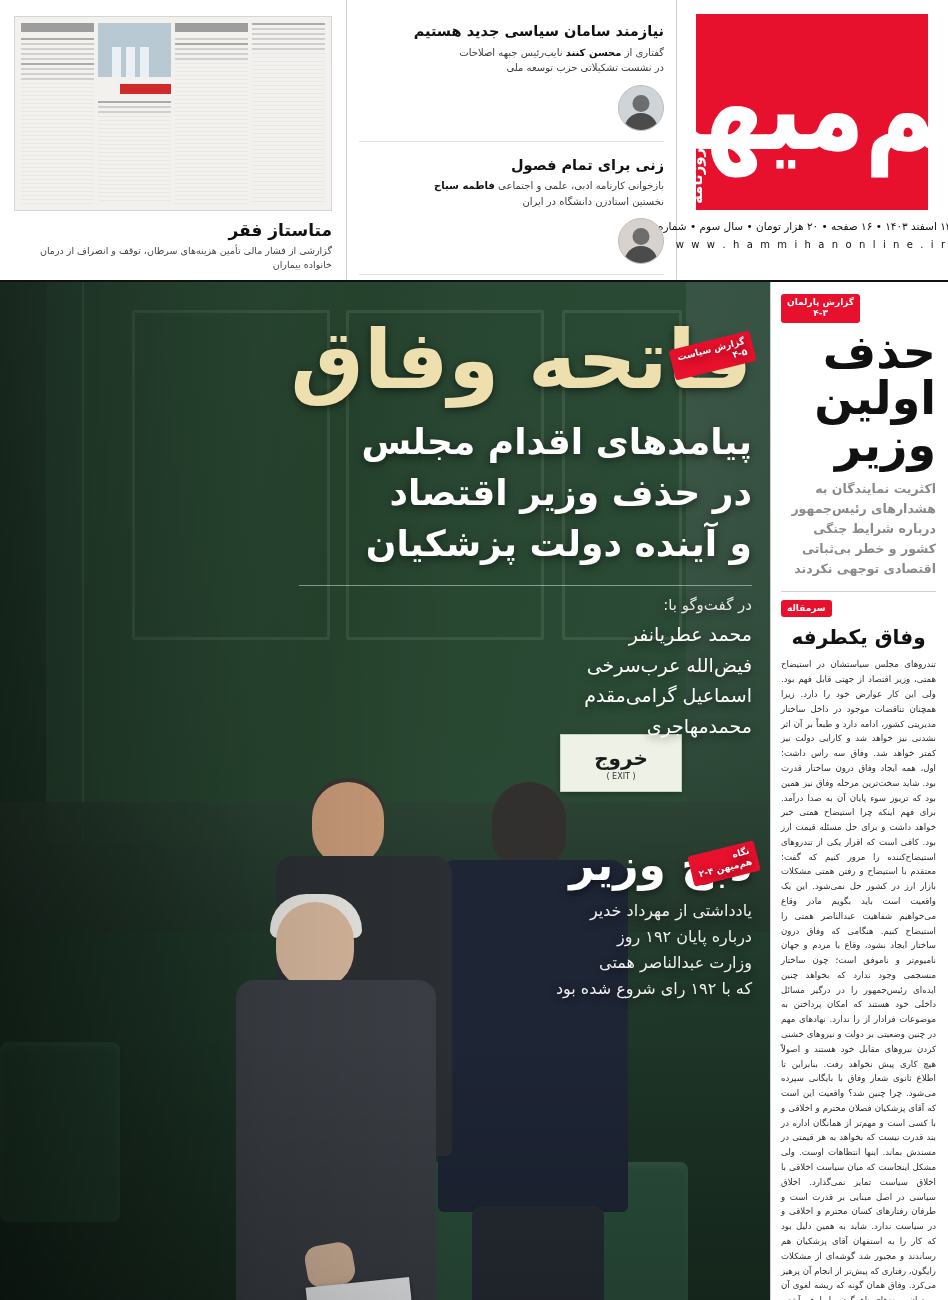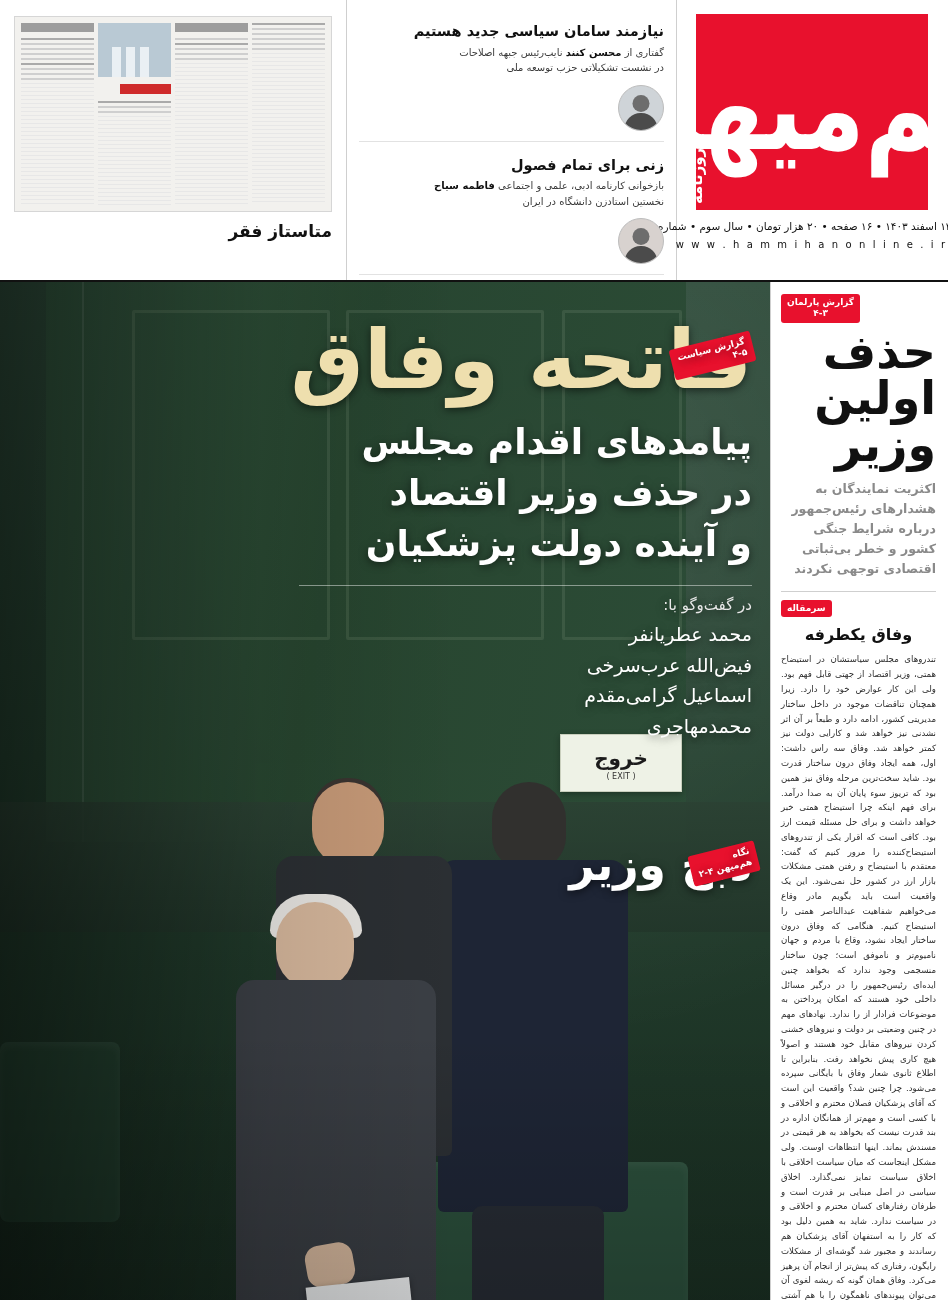--- a/index.html
+++ b/index.html
@@ -226,21 +226,21 @@
   .sb-lede {
     margin-top: 10px;
     font-size: 12.5px;
     color: #8a8a8a;
     line-height: 1.6;
     font-weight: bold;
   }
   .sb-rule { height: 1px; background: #cfcfcf; margin: 12px 0 8px; }
   .sb-kicker { display: flex; justify-content: flex-end; }
   .sb-sub {
-    font-size: 16px;
+    font-size: 20px;
     font-weight: bold;
     color: #111;
     margin-top: 8px;
     text-align: center;
   }
   .sb-body {
     margin-top: 8px;
     font-size: 8.6px;
     line-height: 1.72;
     color: #2b2b2b;
@@ -503,20 +503,21 @@
             <div class="pt-line"></div>
             <div class="pt-line"></div>
           <div class="pt-line"></div>
             <div class="pt-line"></div>
             <div class="pt-line"></div>
           <div class="pt-table"></div>
         </div>
       </div>
       <div class="preview-cap">
         <div class="preview-title">متاستاز فقر</div>
+        <div class="preview-desc">گزارشی از فشار مالی تأمین هزینه‌های سرطان، توقف و انصراف از درمان خانواده بیماران</div>
       </div>
     </div>
 
   </div>
 
   <div class="body-wrap">
 
     <div class="sidebar">
       <div class="sb-badge-row">
         <span class="badge">گزارش پارلمان<br>۴-۳</span>
@@ -577,19 +578,20 @@
         <div class="main-rule"></div>
         <div class="main-interview-lbl">در گفت‌وگو با:</div>
         <div class="main-names">محمد عطریانفر<br>فیض‌الله عرب‌سرخی<br>اسماعیل گرامی‌مقدم<br>محمدمهاجری</div>
       </div>
 
       <div class="second-story">
         <div class="ss-badge">
           <span class="hl-badge">نگاه<br>هم‌میهن ۴-۲</span>
         </div>
         <div class="ss-title">ذبح وزیر</div>
+        <div class="ss-desc">یادداشتی از مهرداد خدیر<br>درباره پایان ۱۹۲ روز<br>وزارت عبدالناصر همتی<br>که با ۱۹۲ رای شروع شده بود</div>
       </div>
 
       <div class="photo-credit">عکس: مجلس / ایرنا</div>
     </div>
 
   </div>
 </div>
 
 </body></html>

